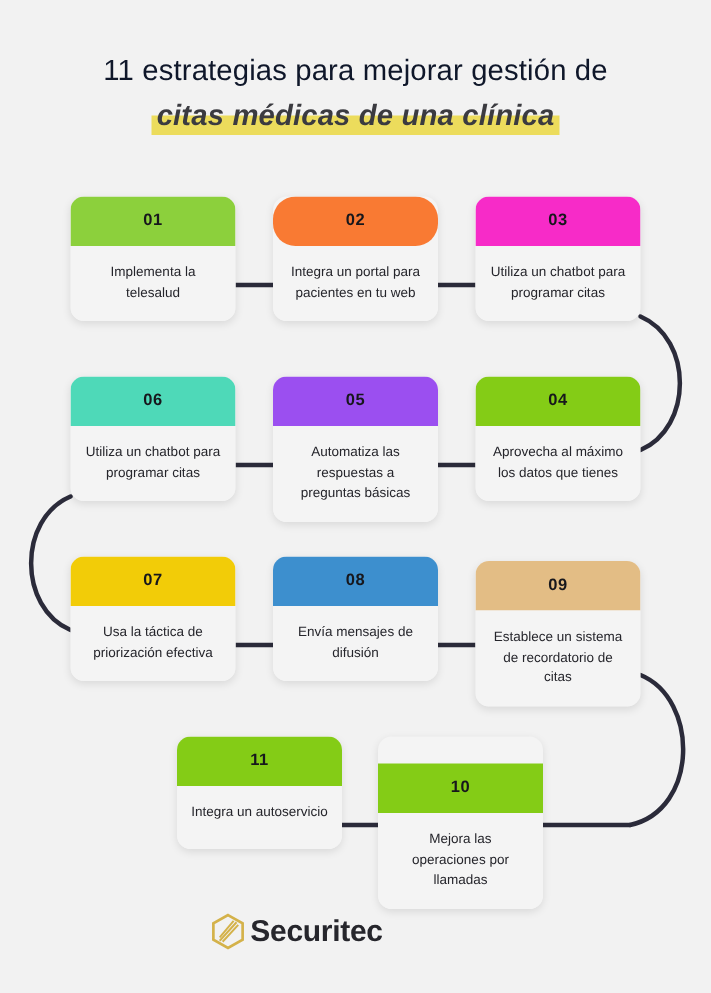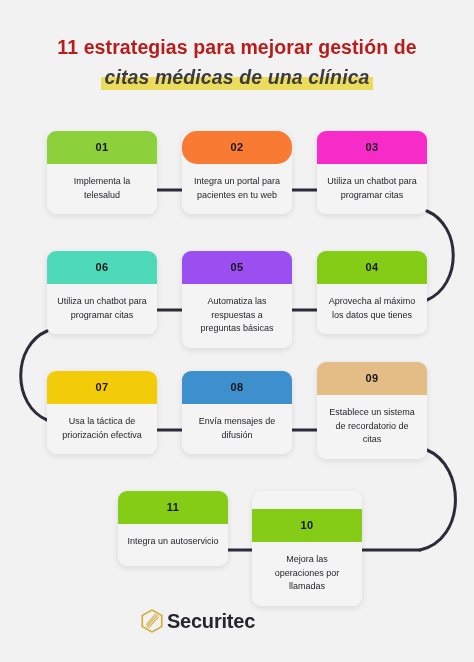--- a/index.html
+++ b/index.html
@@ -25,22 +25,22 @@
   .title-block {
     position: absolute;
     left: 0;
     top: 34px;
     width: 474px;
     text-align: center;
   }
   .title-line1 {
     display: block;
     font-size: 19.5px;
-    font-weight: 700;
-    color: #b91c1c;
+    font-weight: 400;
+    color: #0f172a;
     letter-spacing: 0.1px;
     line-height: 26px;
   }
   .title-line2-wrap {
     display: block;
     margin-top: 4px;
     line-height: 26px;
   }
   .title-line2 {
     position: relative;
@@ -193,21 +193,21 @@
   </div>
 
   <div class="card" style="left:47px; top:371px;">
     <div class="card-head" style="background: rgb(242, 204, 8);">07</div>
     <div class="card-body">Usa la táctica de priorización efectiva</div>
   </div>
   <div class="card" style="left:182px; top:371px;">
     <div class="card-head" style="background: rgb(61, 143, 206);">08</div>
     <div class="card-body">Envía mensajes de difusión</div>
   </div>
-  <div class="card" style="left:317px; top:362px;">
+  <div class="card" style="left:317px; top:374px;">
     <div class="card-head" style="background: rgb(227, 189, 133);">09</div>
     <div class="card-body">Establece un sistema de recordatorio de citas</div>
   </div>
 
   <div class="card" style="left:118px; top:491px;">
     <div class="card-head" style="background: #84cc16;">11</div>
     <div class="card-body">Integra un autoservicio</div>
   </div>
   <div class="card" style="left:252px; top:491px;">
     <div class="card-head" style="background: #84cc16; margin-top: 18px;">10</div>

